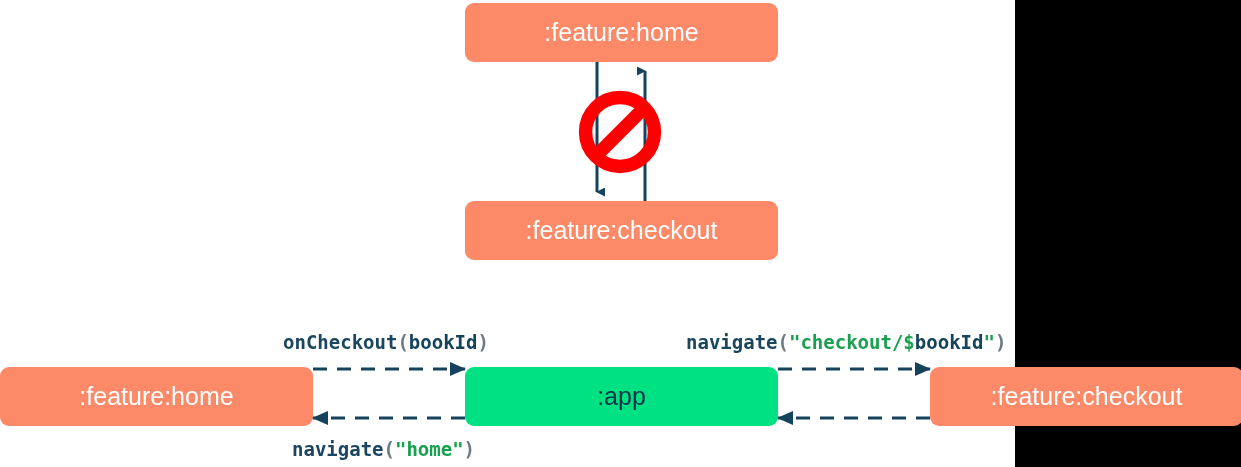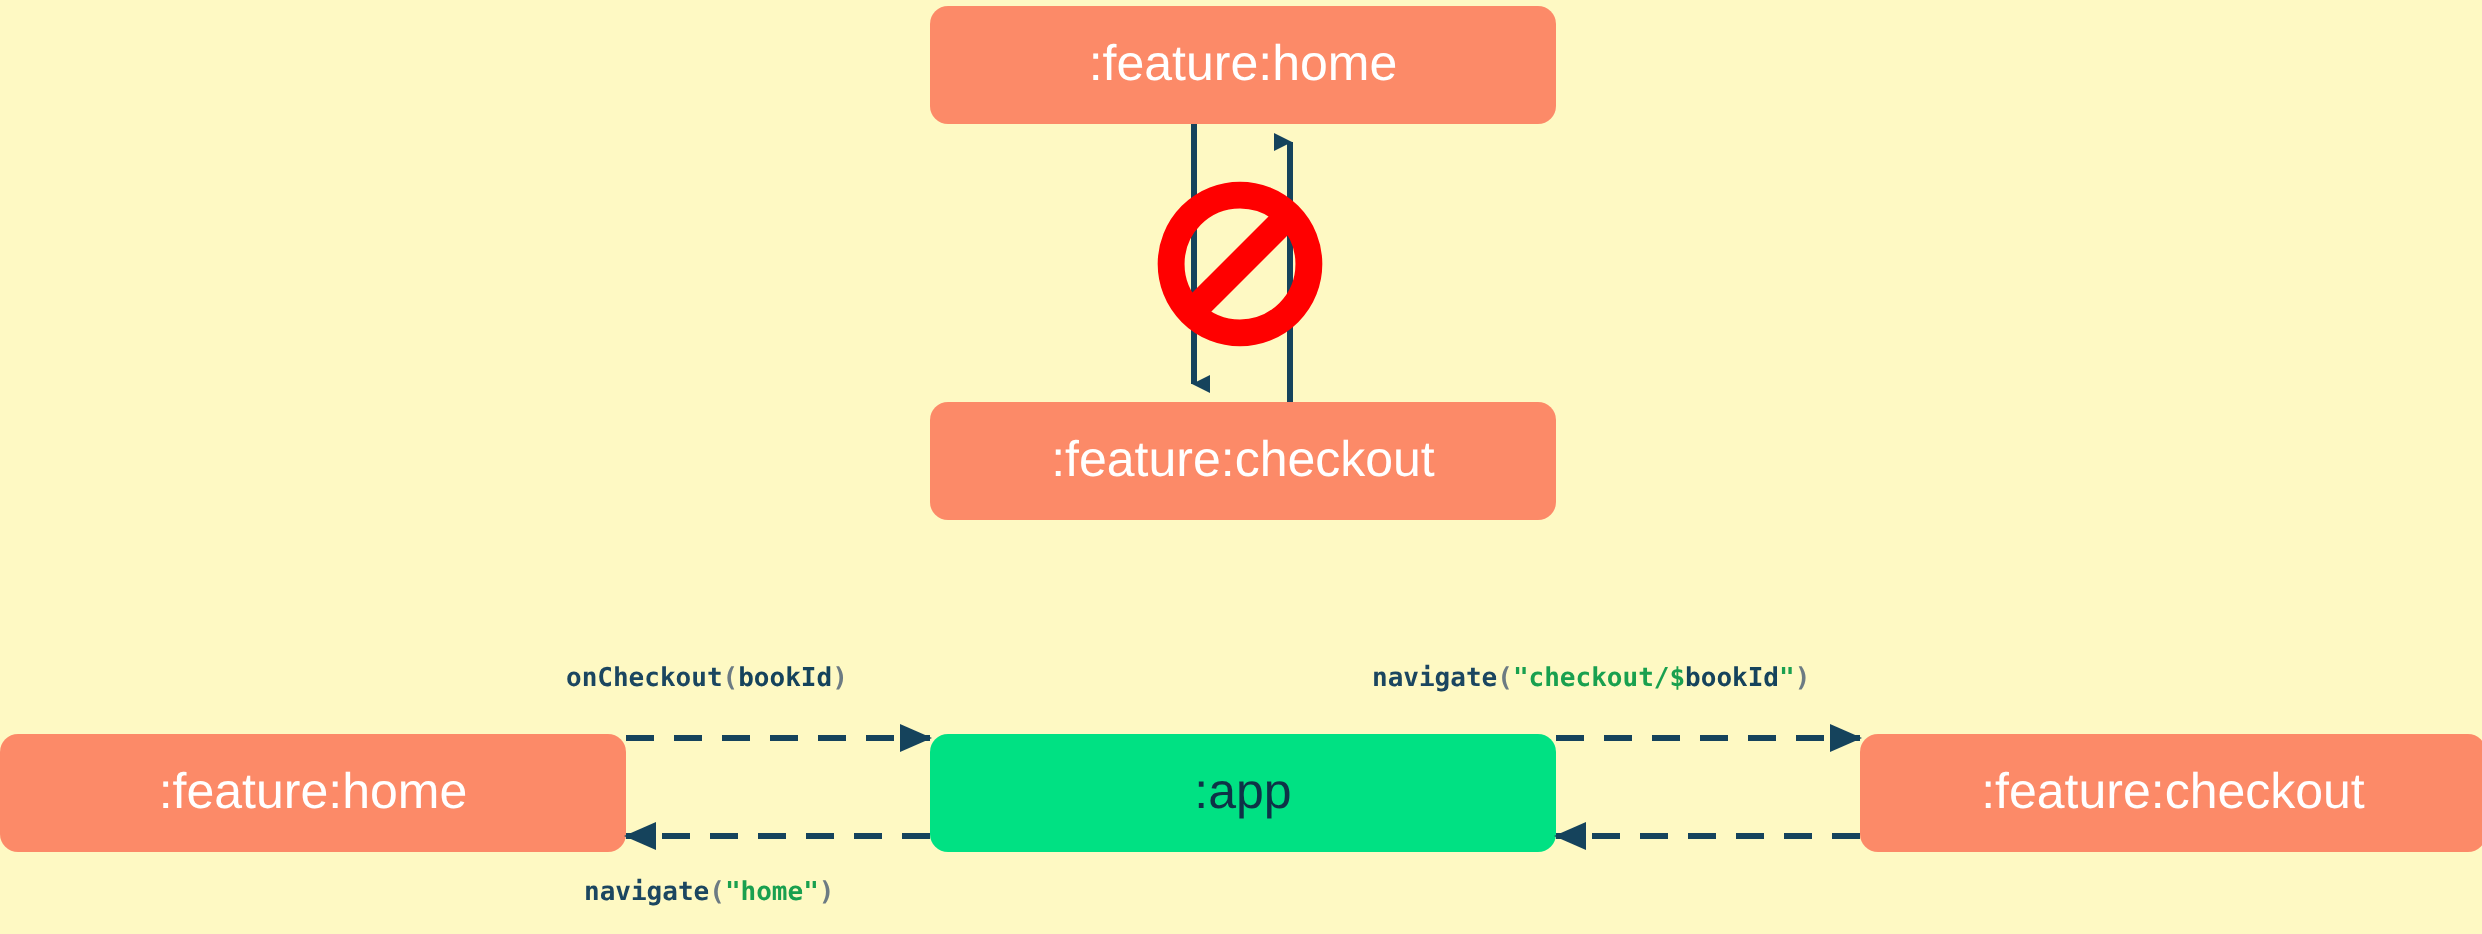--- a/index.html
+++ b/index.html
@@ -1,36 +1,36 @@
 <!DOCTYPE html>
 <html><head>
 <meta charset="utf-8">
 <style>
   html,body{margin:0;padding:0;background:#000;}
   body{width:1241px;height:467px;overflow:hidden;
        font-family:"Liberation Sans",sans-serif;}
-  #stage{position:relative;width:1241px;height:467px;background:#fef9c3;}
+  #stage{position:relative;width:1015px;height:467px;background:#ffffff;}
 
   .node{position:absolute;border-radius:9px;display:flex;align-items:center;
         justify-content:center;box-sizing:border-box;}
   .node .node-label{font-size:25px;line-height:1;white-space:nowrap;}
 
   .node.orange{background:#FC8A68;}
   .node.orange .node-label{color:#FFFFFF;}
   .node.green{background:#00E183;}
   .node.green .node-label{color:#0E3247;}
 
   svg.edges{position:absolute;left:0;top:0;width:1241px;height:467px;
             overflow:visible;pointer-events:none;}
 
   .ban-icon{position:absolute;left:578px;top:90px;width:84px;height:84px;}
 
   .edge-label{position:absolute;white-space:nowrap;
     font-family:"DejaVu Sans Mono","Liberation Mono",monospace;
-    font-size:13px;font-weight:bold;line-height:1;letter-spacing:0px;}
+    font-size:19px;font-weight:bold;line-height:1;letter-spacing:0px;}
   .tk-fn{color:#1B4660;}
   .tk-id{color:#15435C;}
   .tk-paren{color:#6C7B83;}
   .tk-str{color:#19A04F;}
 </style>
 </head>
 <body>
 
 <div id="stage">
 

